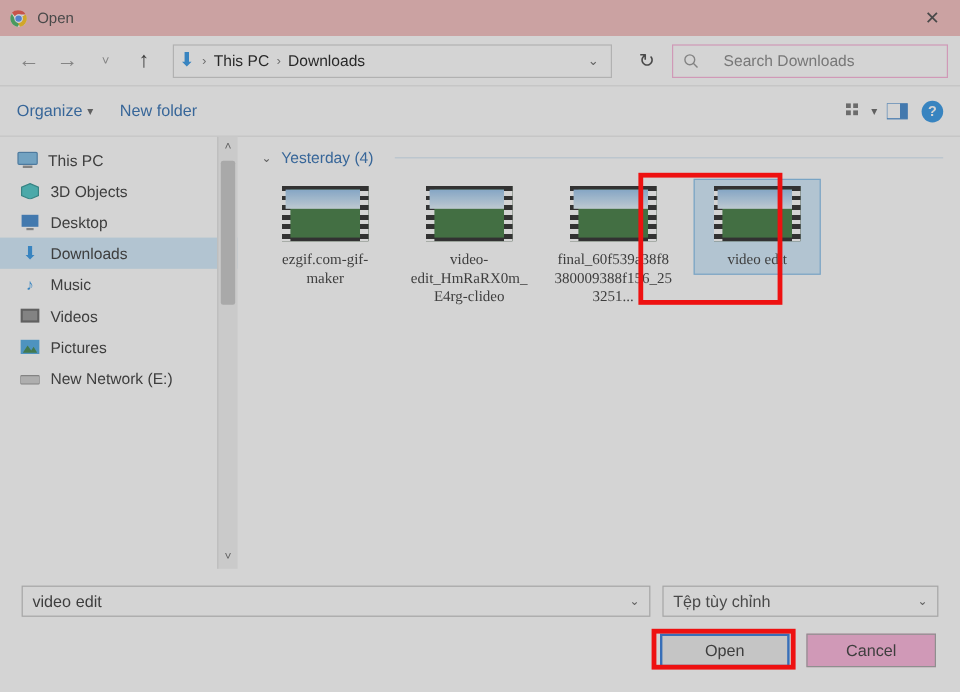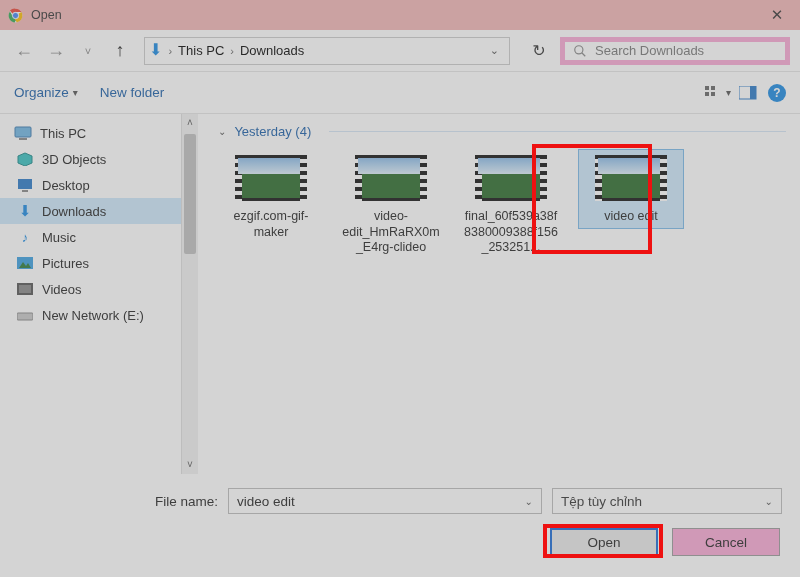--- a/index.html
+++ b/index.html
@@ -38,22 +38,22 @@
   .crumbs {
     flex: 1; height: 28px; border: 1px solid #ccc; background: #fff;
     display: flex; align-items: center; padding: 0 4px; gap: 6px; font-size: 13px;
     margin: 0 8px 0 6px;
   }
   .crumb-icon { color:#1a8ae2; font-size:16px; display:inline-block; transform: translateY(-1px); }
   .crumb-sep { color:#666; font-size:11px; }
   .crumb-drop { margin-left:auto; color:#555; font-size:11px; padding-right:6px; }
   .refresh-btn { width: 34px; color:#333; font-size:16px; text-align:center; }
   .searchbox {
-    width: 230px; height: 28px; border:5px solid #f9a8d4; background:#fff;
-    display:flex; align-items:center; gap:8px; padding:0 8px; color:#777; font-size:13px;
+    width: 230px; height: 28px; border:1px solid #f9a8d4; background:#fff;
+    display:flex; align-items:center; gap:20px; padding:0 8px; color:#777; font-size:13px;
   }
 
   
   .toolbar {
     height: 42px; display:flex; align-items:center; padding: 0 14px;
     border-bottom: 1px solid #e5e5e5; gap: 22px; font-size: 13.5px;
   }
   .tb-link { color:#195ea8; display:flex; align-items:center; gap:4px; }
   .tb-right { margin-left:auto; display:flex; align-items:center; gap:10px; }
   .tb-icon { width:20px; height:20px; display:flex; align-items:center; justify-content:center; }
@@ -101,21 +101,21 @@
     width: 72px; height: 46px; margin:0 auto 8px auto; background:#2a6a2a;
     border:3px solid #111; position:relative;
   }
   .file .thumb::before, .file .thumb::after {
     content:""; position:absolute; top:-3px; bottom:-3px; width:7px;
     background: repeating-linear-gradient(#111 0 4px, #fff 4px 8px);
   }
   .file .thumb::before { left:-3px; }
   .file .thumb::after  { right:-3px; }
   .file .thumb .sky { position:absolute; top:0; left:0; right:0; height:40%; background:linear-gradient(#8bbbe8,#dff0fb); }
-  .file .label { line-height:1.25; word-break:break-word; }
+  .file .label { line-height:1.25; word-break:break-word;font-family:Liberation Serif, serif; }
   .file.selected { background:#cde8fb; border:1px solid #7ab8e8; padding:5px 3px 3px 3px; }
 
   
   .hl { position:absolute; border:4px solid #e11; z-index:900; pointer-events:none; }
 
   
   .bottom {
     padding: 14px 18px 18px 18px; font-size:13.5px;
   }
   .row1 { display:flex; align-items:center; gap:10px; margin-bottom:14px; }
@@ -273,34 +273,34 @@
         <span class="tree-icon" style="color:#1a8ae2;font-size:15px">⬇</span>
         <span>Downloads</span>
       </div>
       <div class="tree-item">
         <span class="tree-icon" style="color:#1a8ae2">♪</span>
         <span>Music</span>
       </div>
       <div class="tree-item">
         <span class="tree-icon">
           <svg width="16" height="12" viewBox="0 0 16 12">
+              <rect width="16" height="12" fill="#555"></rect>
+              <rect x="2" y="2" width="12" height="8" fill="#888"></rect>
+            </svg>
+        </span>
+        <span>Videos</span>
+      </div>
+      <div class="tree-item">
+        <span class="tree-icon">
+          <svg width="16" height="12" viewBox="0 0 16 12">
               <rect width="16" height="12" fill="#3aa0e0"></rect>
               <polygon points="2,11 6,5 9,9 11,6 14,11" fill="#2a7a3a"></polygon>
             </svg>
         </span>
         <span>Pictures</span>
-      </div>
-      <div class="tree-item">
-        <span class="tree-icon">
-          <svg width="16" height="12" viewBox="0 0 16 12">
-              <rect width="16" height="12" fill="#555"></rect>
-              <rect x="2" y="2" width="12" height="8" fill="#888"></rect>
-            </svg>
-        </span>
-        <span>Videos</span>
       </div>
       <div class="tree-item">
         <span class="tree-icon">
           <svg width="16" height="12" viewBox="0 0 16 12">
               <rect x="0" y="4" width="16" height="7" rx="1" fill="#c8c8c8" stroke="#888"></rect>
             </svg>
         </span>
         <span>New Network (E:)</span>
       </div>
 
@@ -344,21 +344,20 @@
               <div class="sky"></div>
             </div>
           <div class="label">video edit</div>
         </div>
       </div>
     </div>
   </div>
 
   <div class="bottom">
     <div class="row1">
-      <div class="label-fn">File name:</div>
       <div class="filename-box">
         <span>video edit</span>
         <span class="chev-down">⌄</span>
       </div>
       <div class="filter-box">
         <span>Tệp tùy chỉnh</span>
         <span class="chev-down">⌄</span>
       </div>
     </div>
     <div class="row2">

